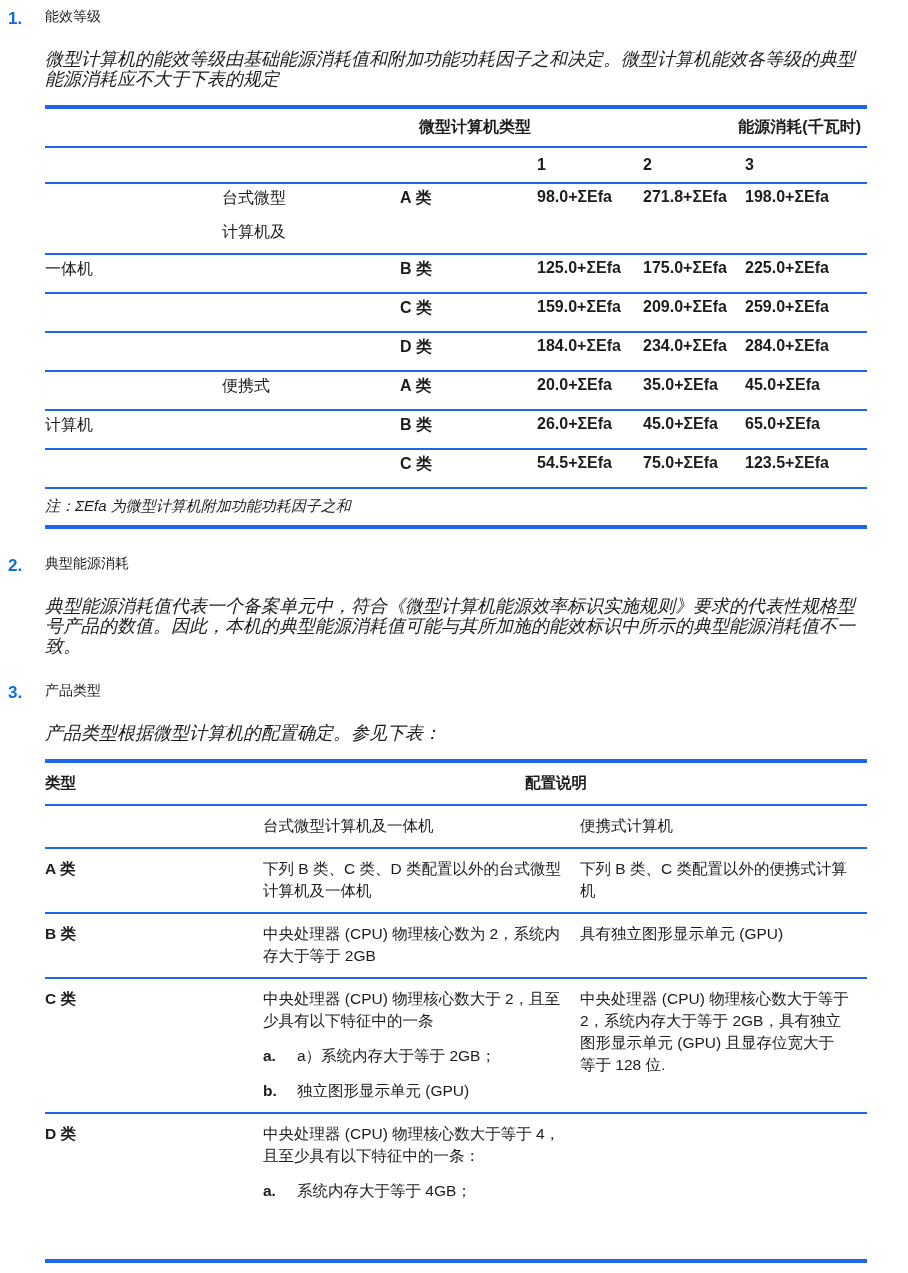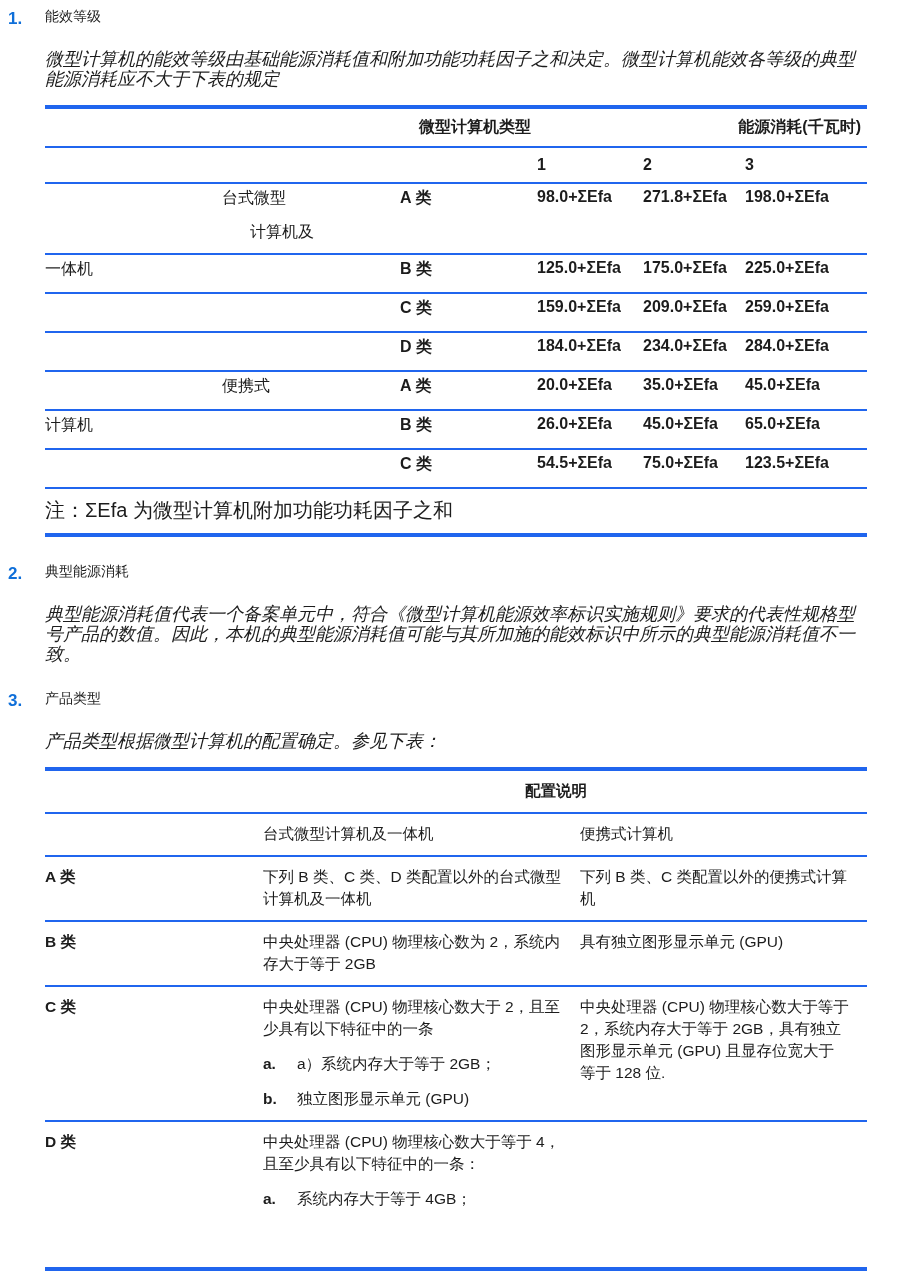--- a/index.html
+++ b/index.html
@@ -42,24 +42,24 @@
     border-bottom:2px solid var(--line-blue);
   }
   .et-cell{padding:8px 6px 8px 0;}
   .et-header .et-cell{font-weight:bold;text-align:right;}
   .et-span{grid-column:4/7;text-align:center;}
   .et-sub .et-cell{font-weight:bold;}
   .et-r0 .et-cell{padding-top:10px;min-height:66px;}
   .et-data .et-cell{padding-top:4px;padding-bottom:10px;min-height:37px;}
   .c-class{font-weight:bold;}
   .c-val{font-weight:bold;}
-  .sub-line2{margin-top:13px;margin-left:28px;}
+  .sub-line2{margin-top:13px;}
   .et-note{
     display:block;border-bottom:none;
-    font-size:20px;padding:8px 0 9px 0;min-height:33px;
+    font-size:15px;padding:8px 0 9px 0;min-height:33px;font-style:italic;
   }
   
   .ttable{
     margin-left:37px;margin-top:16px;width:822px;
     border-top:4px solid var(--line-blue);
     border-bottom:4px solid var(--line-blue);
     font-size:15.5px;line-height:22px;
   }
   .tt-row{
     display:grid;
@@ -180,20 +180,21 @@
 
 <div class="section" style="margin-top:26px">
   <div class="sec-head">
     <span class="sec-num">3.</span>
     <span class="sec-title">产品类型</span>
   </div>
   <p class="para sec-body">产品类型根据微型计算机的配置确定。参见下表：</p>
 
   <div class="ttable">
     <div class="tt-row tt-header">
+      <div class="tt-cell">类型</div>
       <div class="tt-cell tt-span">配置说明</div>
     </div>
     <div class="tt-row">
       <div class="tt-cell"></div>
       <div class="tt-cell">台式微型计算机及一体机</div>
       <div class="tt-cell">便携式计算机</div>
     </div>
 
     <div class="tt-row tt-rowA">
       <div class="tt-cell tt-type">A 类</div>

